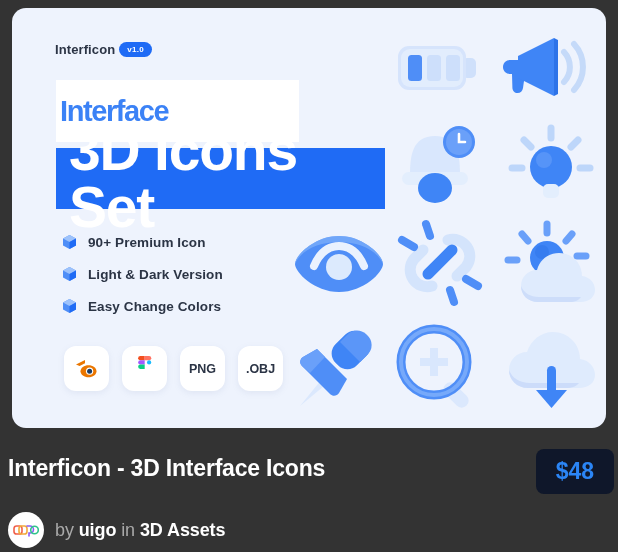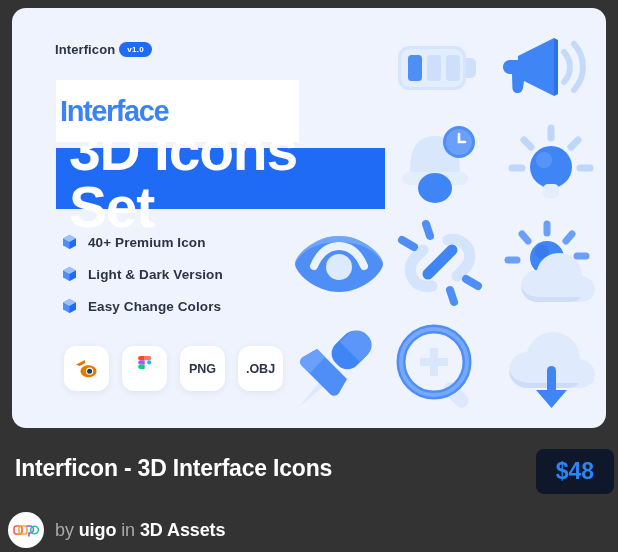--- a/index.html
+++ b/index.html
@@ -56,21 +56,21 @@
     font-size:12.5px;font-weight:bold;color:#2b3445;
     box-shadow:0 2px 6px rgba(120,140,180,.13);
   }
 
   
   .grid{position:absolute;left:270px;top:14px;width:324px;height:406px;}
   .ic{position:absolute;}
 
   
   .title-row{position:absolute;left:8px;top:455px;width:602px;display:flex;align-items:center;}
-  .prod-title{font-size:23px;font-weight:bold;color:#ffffff;letter-spacing:-.2px;margin-left:7px;}
+  .prod-title{font-size:23px;font-weight:bold;color:#ffffff;letter-spacing:-.2px;}
   .price{
     position:absolute;right:4px;top:449px;
     background:#0f172a;color:#2b85f5;font-size:23px;font-weight:bold;
     padding:9px 20px;border-radius:8px;
   }
   .author-row{position:absolute;left:8px;top:512px;display:flex;align-items:center;gap:11px;text-align:right;}
   .avatar{
     width:36px;height:36px;border-radius:50%;background:#fff;
     display:flex;align-items:center;justify-content:center;overflow:hidden;
   }
@@ -96,21 +96,21 @@
       <span>3D Icons Set</span>
     </div>
 
     <div class="features">
       <div class="feat">
         <svg width="15" height="16" viewBox="0 0 15 16">
           <path d="M7.5 1 14 4.4v7L7.5 15 1 11.4v-7z" fill="#4f8ef7"></path>
           <path d="M7.5 1 14 4.4 7.5 8 1 4.4z" fill="#9dc2fb"></path>
           <path d="M7.5 8 14 4.4v7L7.5 15z" fill="#1f6bf5"></path>
         </svg>
-        <span class="feat-txt">40+ Premium Icon</span>
+        <span class="feat-txt">90+ Premium Icon</span>
       </div>
       <div class="feat">
         <svg width="15" height="16" viewBox="0 0 15 16">
           <path d="M7.5 1 14 4.4v7L7.5 15 1 11.4v-7z" fill="#4f8ef7"></path>
           <path d="M7.5 1 14 4.4 7.5 8 1 4.4z" fill="#9dc2fb"></path>
           <path d="M7.5 8 14 4.4v7L7.5 15z" fill="#1f6bf5"></path>
         </svg>
         <span class="feat-txt">Light &amp; Dark Version</span>
       </div>
       <div class="feat">

